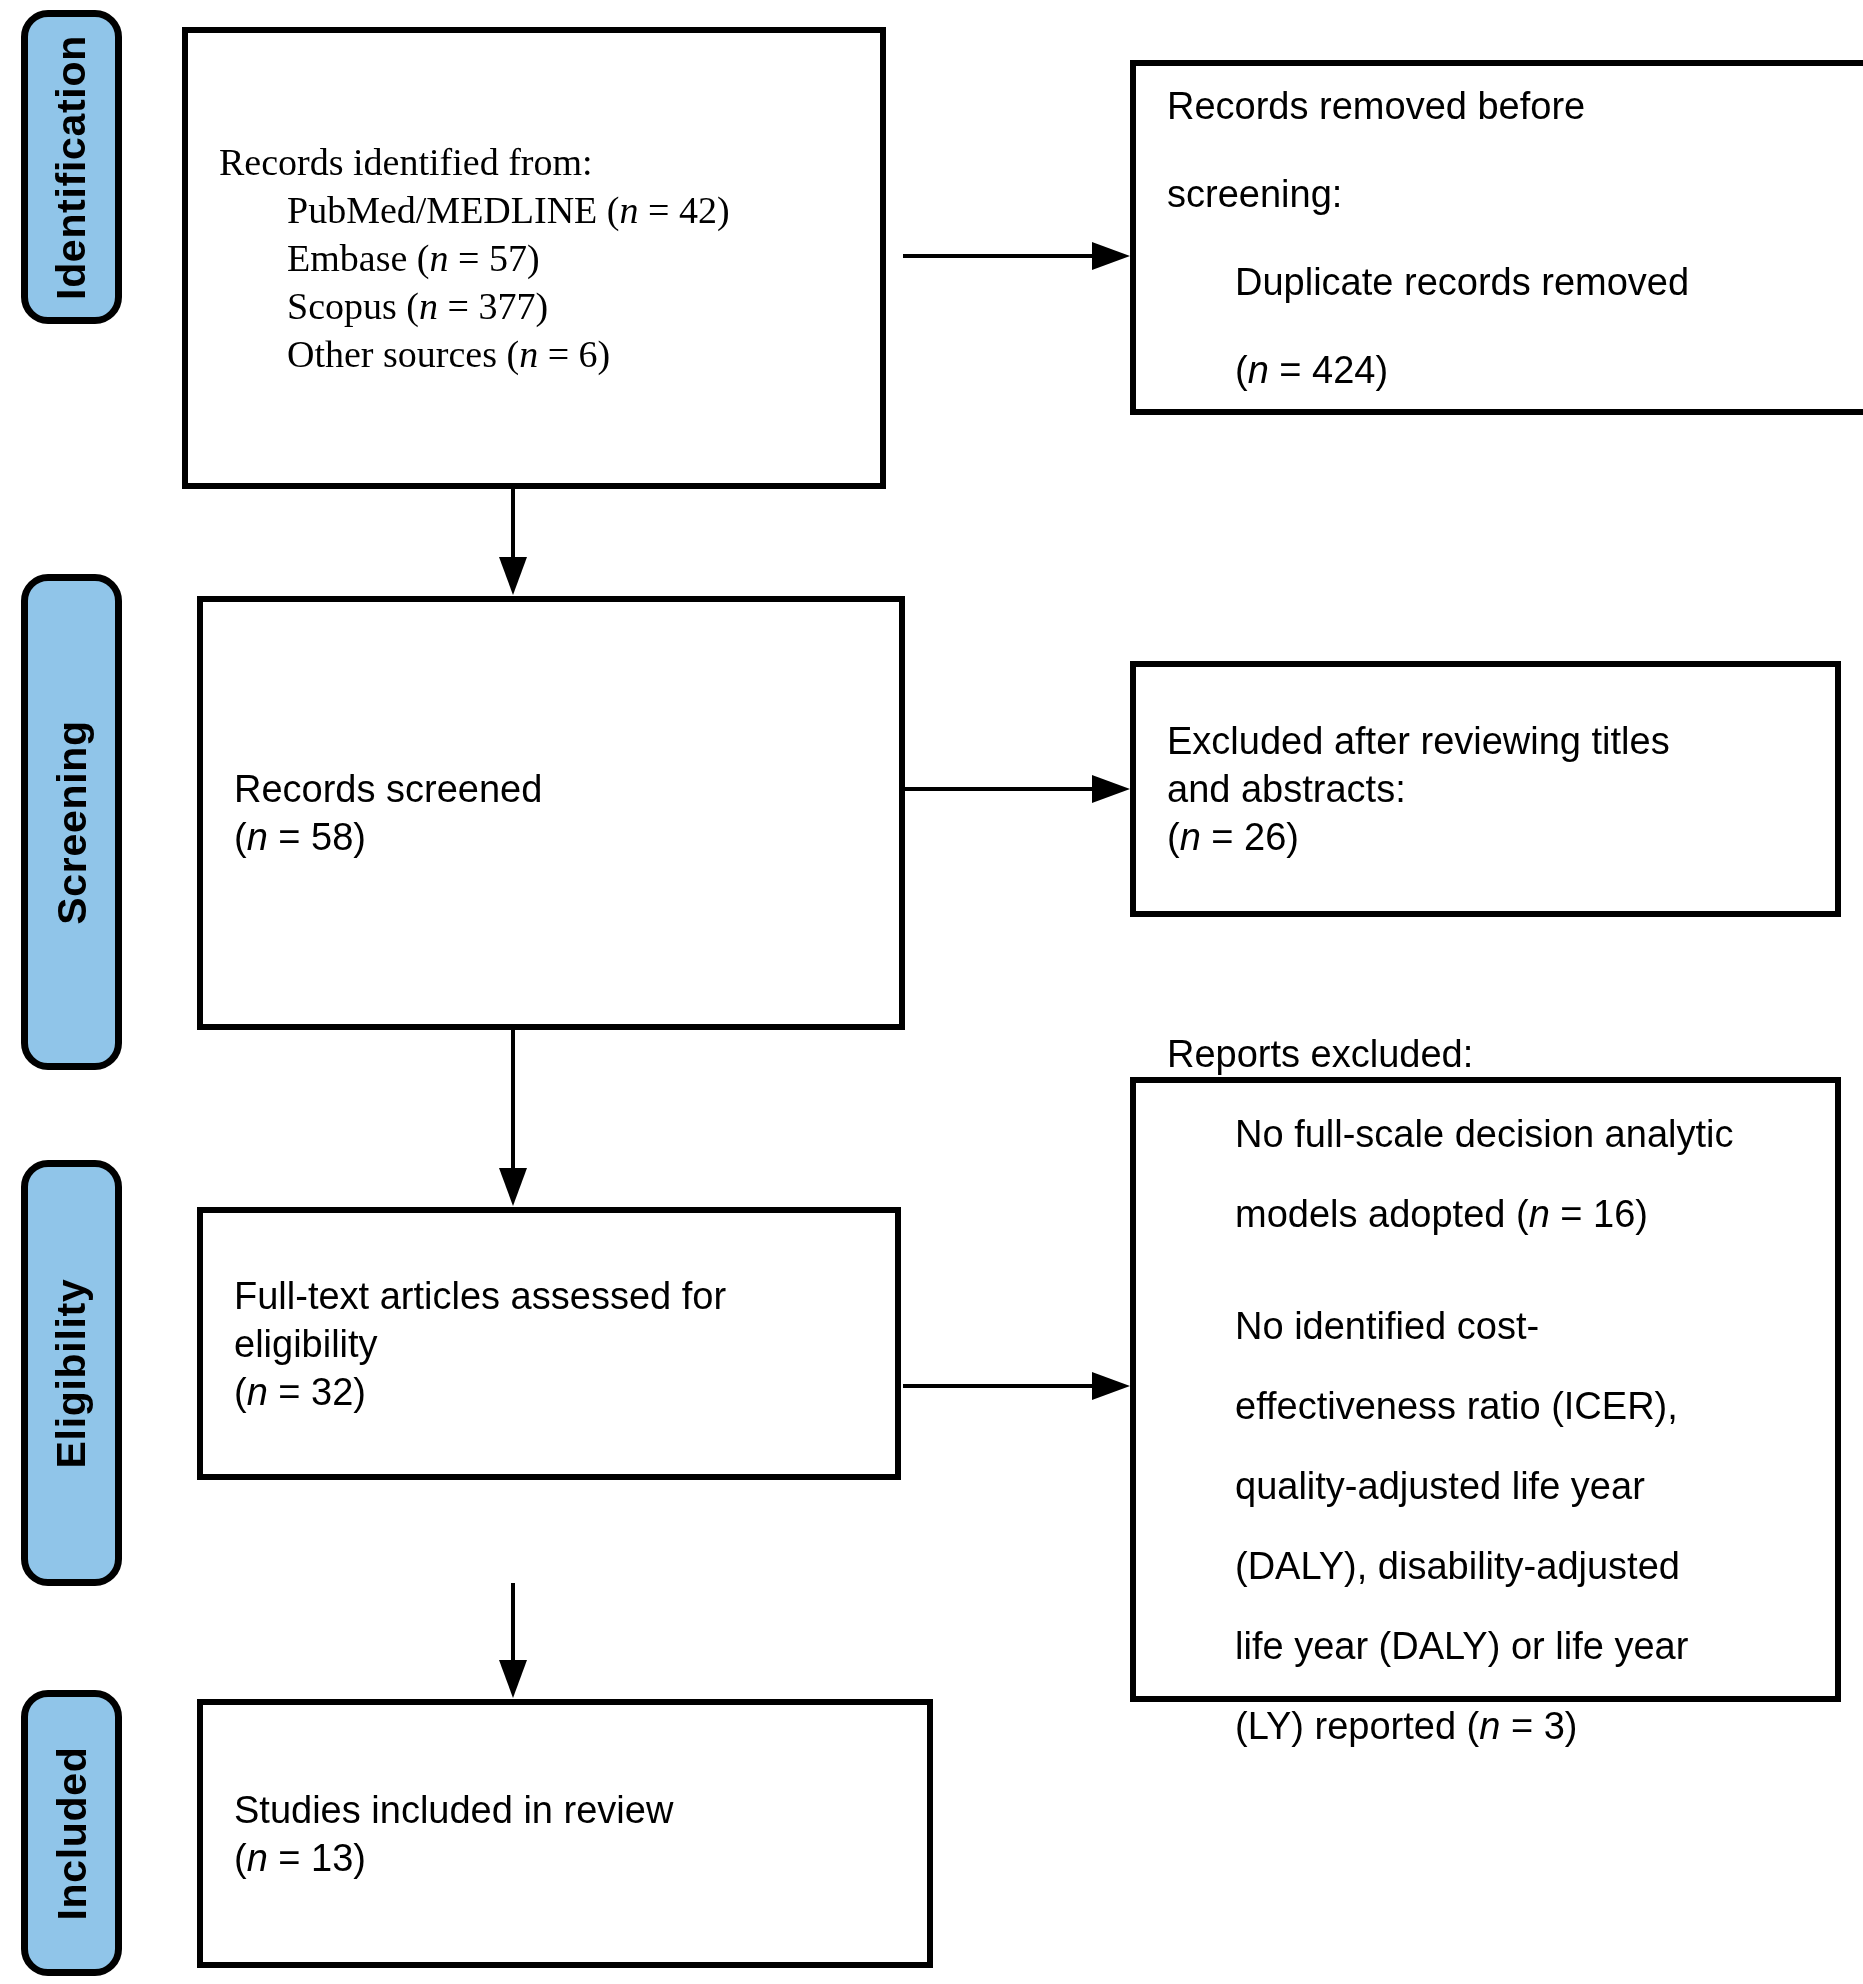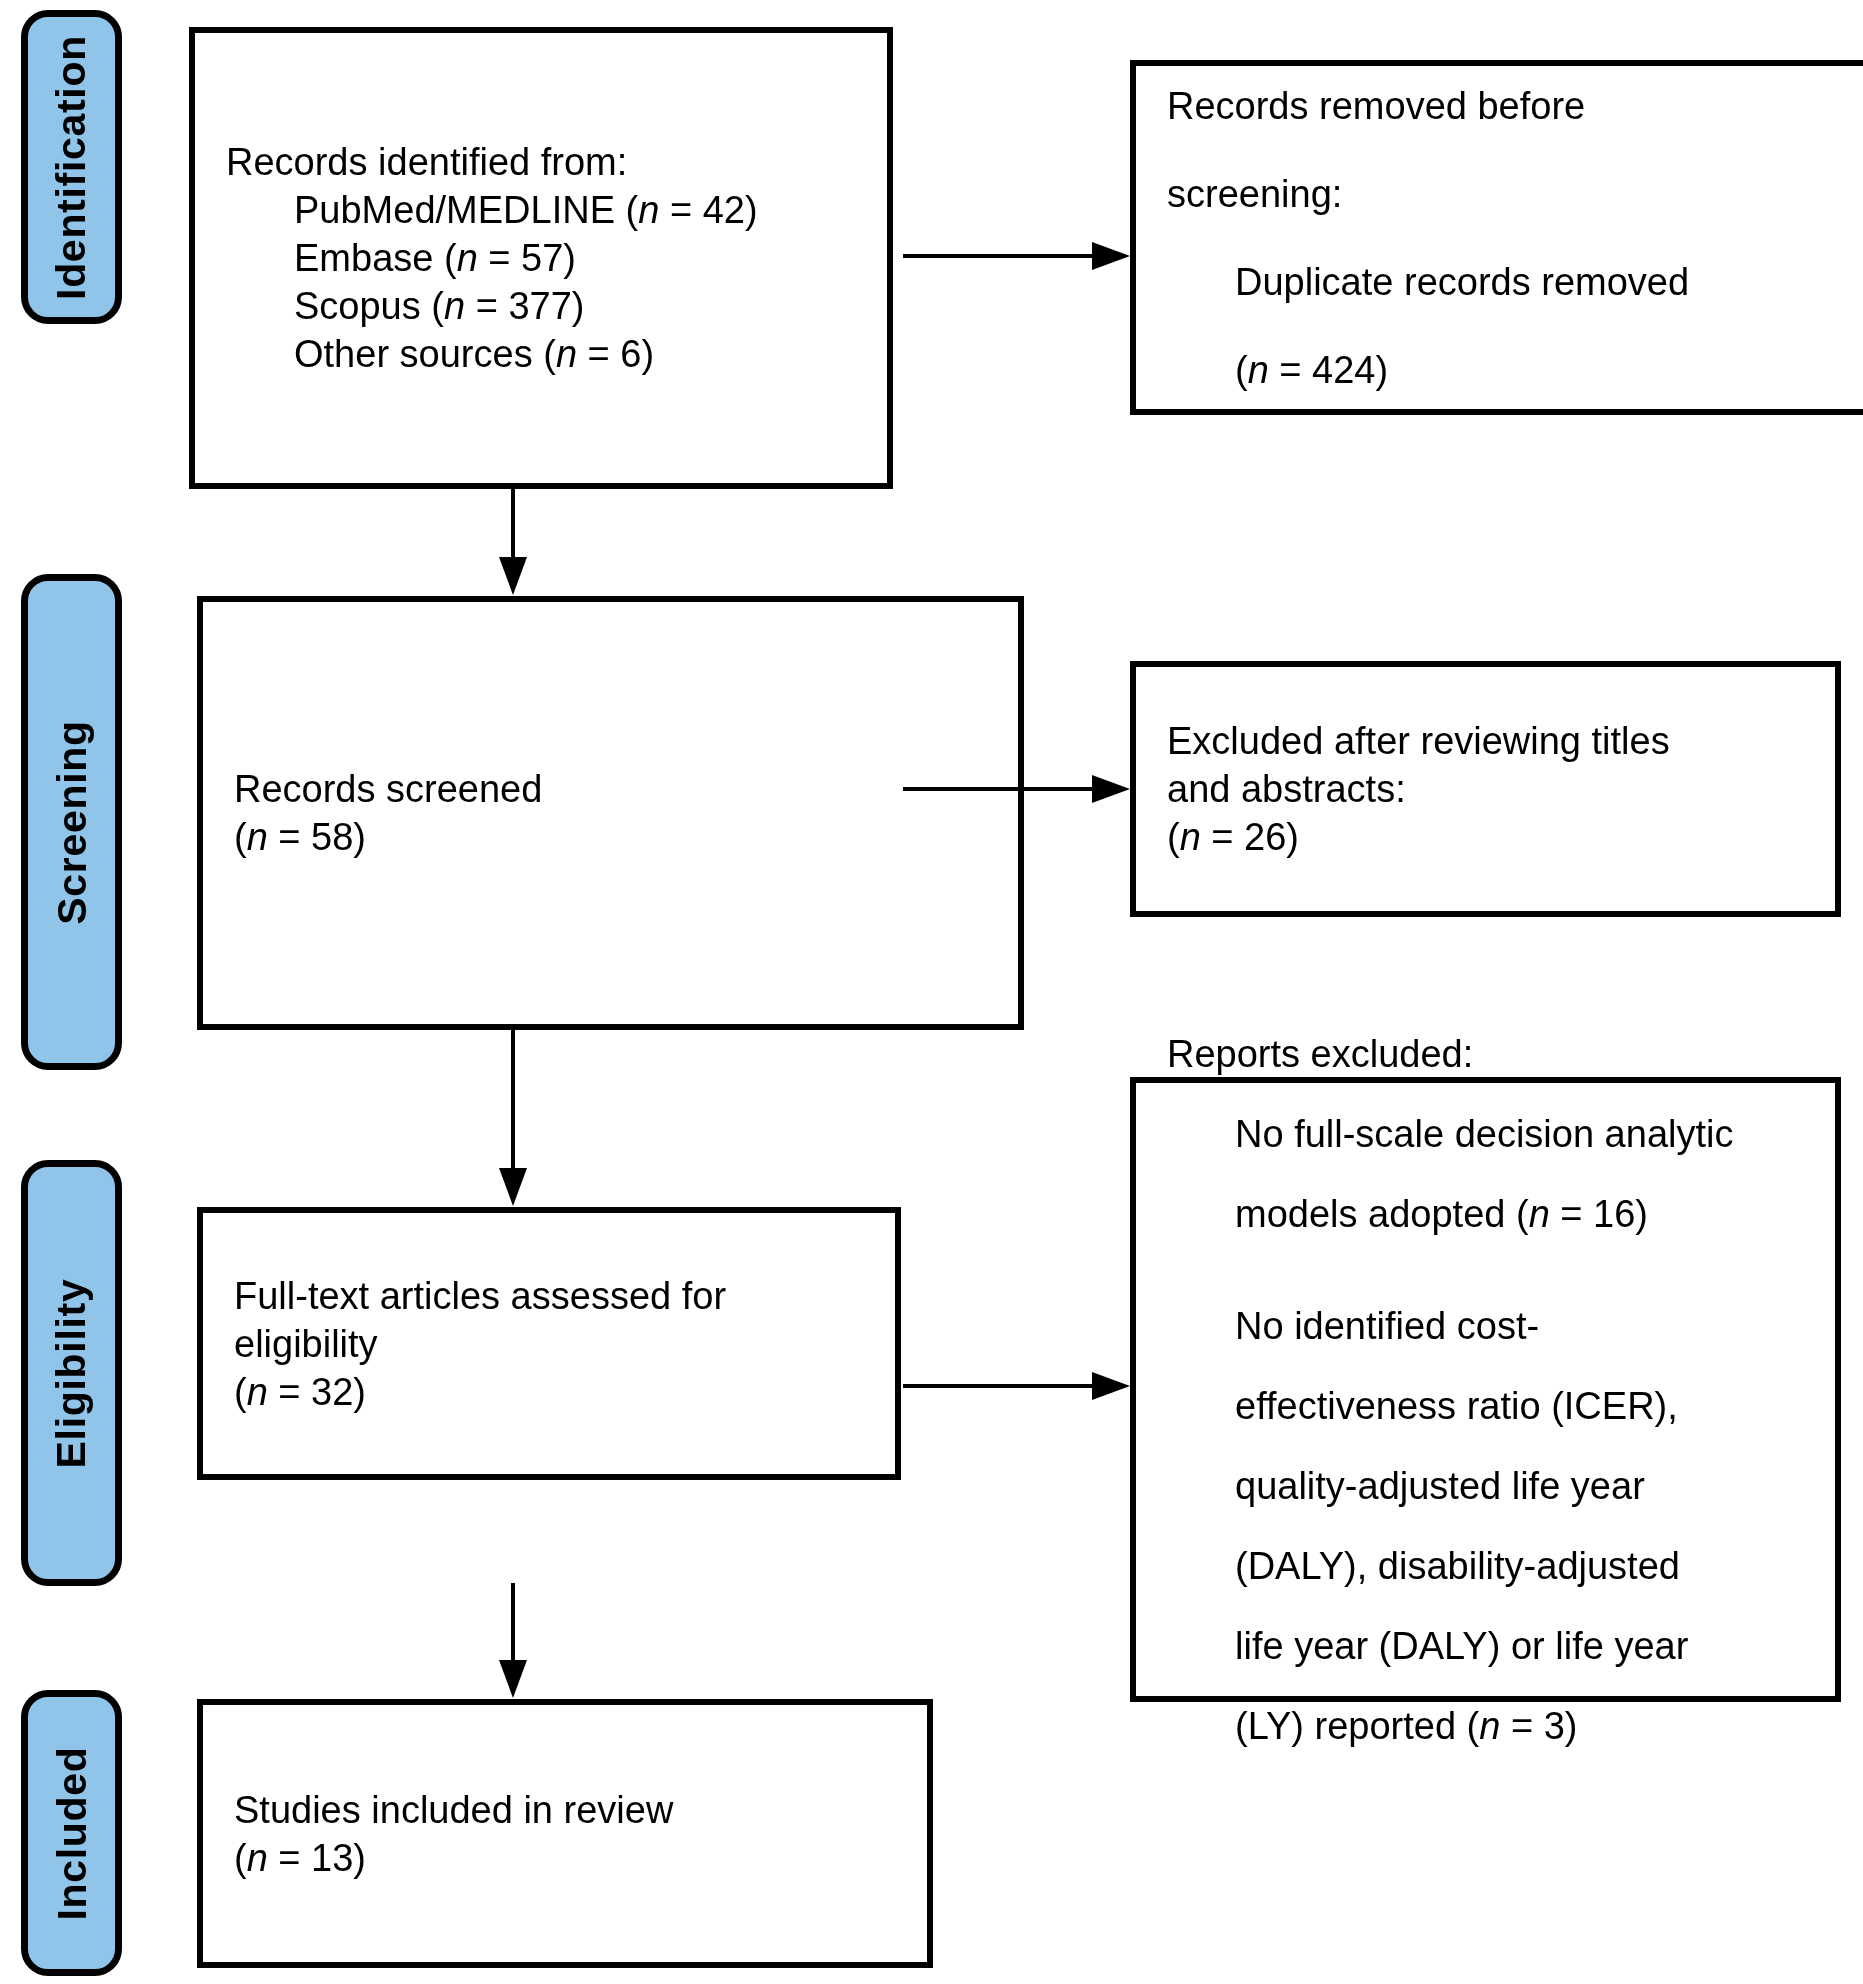--- a/index.html
+++ b/index.html
@@ -72,36 +72,36 @@
   <div class="stage" style="top:574px;height:496px;">
     <span>Screening</span>
   </div>
   <div class="stage" style="top:1160px;height:426px;">
     <span>Eligibility</span>
   </div>
   <div class="stage" style="top:1690px;height:286px;">
     <span>Included</span>
   </div>
 
-  <div class="box" style="left:189px;top:27px;width:704px;height:462px;">
+  <div class="box" style="left:182px;top:27px;width:704px;height:462px;font-family:Liberation Serif, serif;">
     <div class="line">Records identified from:</div>
     <div class="line ind">PubMed/MEDLINE (<i>n</i> = 42)</div>
     <div class="line ind">Embase (<i>n</i> = 57)</div>
     <div class="line ind">Scopus (<i>n</i> = 377)</div>
     <div class="line ind">Other sources (<i>n</i> = 6)</div>
   </div>
 
   <div class="box" style="left:1130px;top:60px;width:785px;height:355px;gap:40px;">
     <div class="line">Records removed before</div>
     <div class="line">screening:</div>
     <div class="line ind">Duplicate records removed</div>
     <div class="line ind">(<i>n</i> = 424)</div>
   </div>
 
-  <div class="box" style="left:197px;top:596px;width:827px;height:434px;">
+  <div class="box" style="left:197px;top:596px;width:708px;height:434px;">
     <div class="line">Records screened</div>
     <div class="line">(<i>n</i> = 58)</div>
   </div>
 
   <div class="box" style="left:1130px;top:661px;width:711px;height:256px;">
     <div class="line">Excluded after reviewing titles</div>
     <div class="line">and abstracts:</div>
     <div class="line">(<i>n</i> = 26)</div>
   </div>
 

